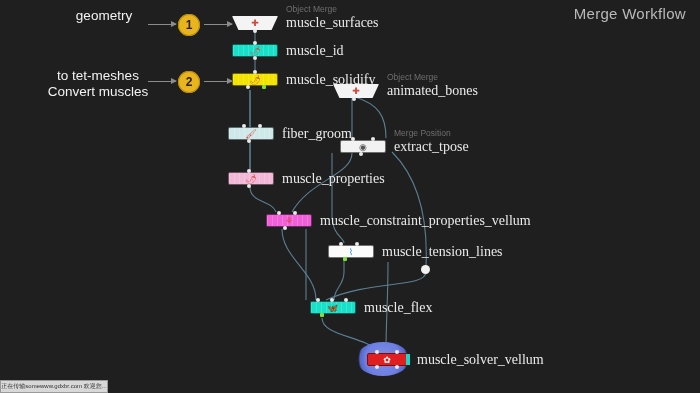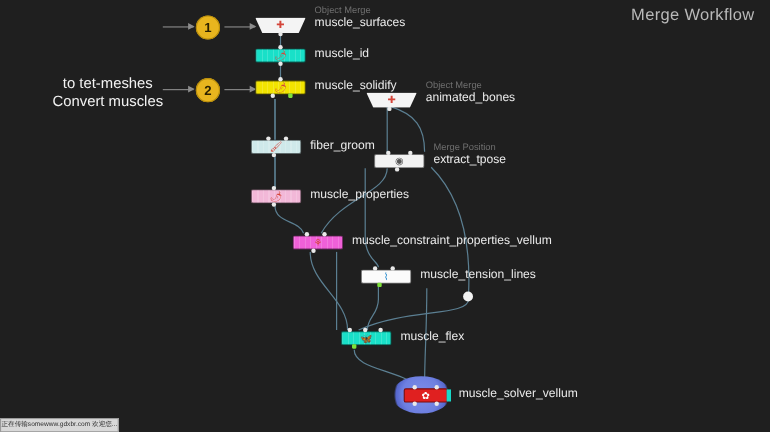--- a/index.html
+++ b/index.html
@@ -77,21 +77,21 @@
 
   
   .pin{position:absolute;width:4px;height:4px;background:#e9e9e9;border-radius:50%;}
   .pin.in{top:-3px;}
   .pin.out{bottom:-3px;}
   .pin.green{background:#7ee03a;border-radius:1px;width:4px;height:4px;}
 
   
   .name{
     position:absolute;left:54px;top:-1px;white-space:nowrap;
-    color:#eaeaea;font-size:11px;
+    color:#eaeaea;font-size:14px;font-family:Liberation Serif, serif;
   }
   .sub{
     position:absolute;left:54px;top:-12px;white-space:nowrap;
     color:#6f6f6f;font-size:8.5px;
   }
 
   
   .stripes{
     position:absolute;inset:0;
     background:repeating-linear-gradient(90deg,rgba(255,255,255,.16) 0 1px,rgba(255,255,255,0) 1px 5px);
@@ -110,20 +110,21 @@
   }
 </style>
 </head>
 <body>
 
 <div id="stage">
 
   <div class="title">Merge Workflow</div>
 
   <div class="anno anno-1">
+    <div>geometry</div>
   </div>
   <div class="anno anno-2">
     <div>to tet-meshes</div>
     <div>Convert muscles</div>
   </div>
 
   <div class="badge badge-1">1</div>
   <div class="badge badge-2">2</div>
 
   <div class="arrow arrow-a"></div>

